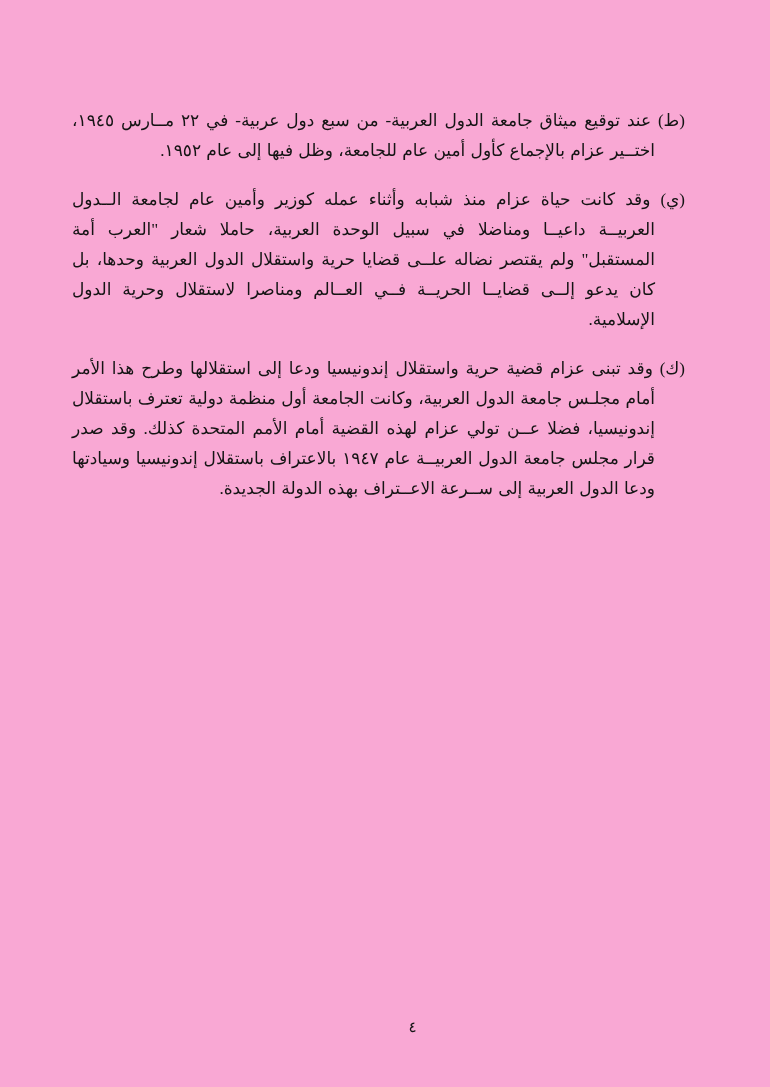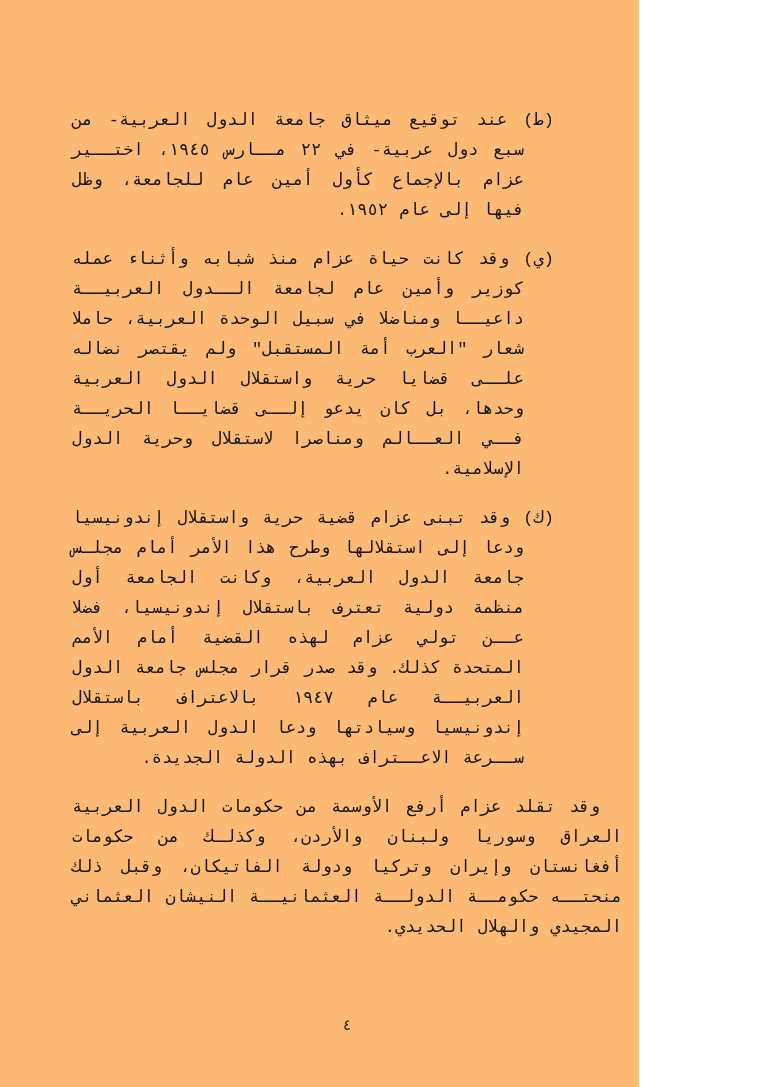--- a/index.html
+++ b/index.html
@@ -1,23 +1,23 @@
 <!DOCTYPE html>
 <html lang="ar"><head>
 <meta charset="utf-8">
 <style>
   html, body { margin: 0; padding: 0; background: #ffffff; }
   .page {
     position: relative;
-    width: 639px;
+    width: 770px;
     height: 1087px;
-    background: #fdba74;
+    background: #f9a8d4;
     overflow: hidden;
     direction: rtl;
-    font-family: Liberation Mono, monospace;
+    font-family: Liberation Serif, serif;
     color: #141414;
   }
   .content {
     position: absolute;
     top: 106px;
     right: 17px;
     left: 72px;
   }
   .para {
     font-size: 17px;
@@ -55,19 +55,18 @@
 
     <p class="para list-item"><span class="item-label">(ط)</span> <span>عند توقيع ميثاق جامعة الدول العربية- من سبع دول عربية- في ٢٢ مــارس ١٩٤٥، اختــير عزام بالإجماع كأول أمين عام للجامعة، وظل فيها إلى عام ١٩٥٢.</span></p>
 
     <p class="para list-item"><span class="item-label">(ي)</span> <span>وقد كانت حياة عزام منذ شبابه وأثناء عمله كوزير وأمين عام لجامعة الــدول العربيــة داعيــا ومناضلا في سبيل الوحدة العربية، حاملا شعار "العرب أمة المستقبل" ولم يقتصر نضاله علــى قضايا حرية واستقلال الدول العربية وحدها، بل كان يدعو إلــى قضايــا الحريــة فــي العــالم ومناصرا لاستقلال وحرية الدول الإسلامية.</span></p>
 
     <p class="para list-item"><span class="item-label">(ك)</span> <span>وقد تبنى عزام قضية حرية واستقلال إندونيسيا ودعا إلى استقلالها وطرح هذا الأمر أمام مجلـس جامعة الدول العربية، وكانت الجامعة أول منظمة دولية تعترف باستقلال إندونيسيا، فضلا عــن تولي عزام لهذه القضية أمام الأمم المتحدة كذلك. وقد صدر قرار مجلس جامعة الدول العربيــة عام ١٩٤٧ بالاعتراف باستقلال إندونيسيا وسيادتها ودعا الدول العربية إلى ســرعة الاعــتراف بهذه الدولة الجديدة.</span></p>
 
 
 
 
-    <p class="para body-para">وقد تقلد عزام أرفع الأوسمة من حكومات الدول العربية العراق وسوريا ولبنان والأردن، وكذلـك من حكومات أفغانستان وإيران وتركيا ودولة الفاتيكان، وقبل ذلك منحتــه حكومــة الدولــة العثمانيــة النيشان العثماني المجيدي والهلال الحديدي.</p>
 
 
   </div>
 
   <div class="page-number">٤</div>
 </div>
 
 </body></html>

